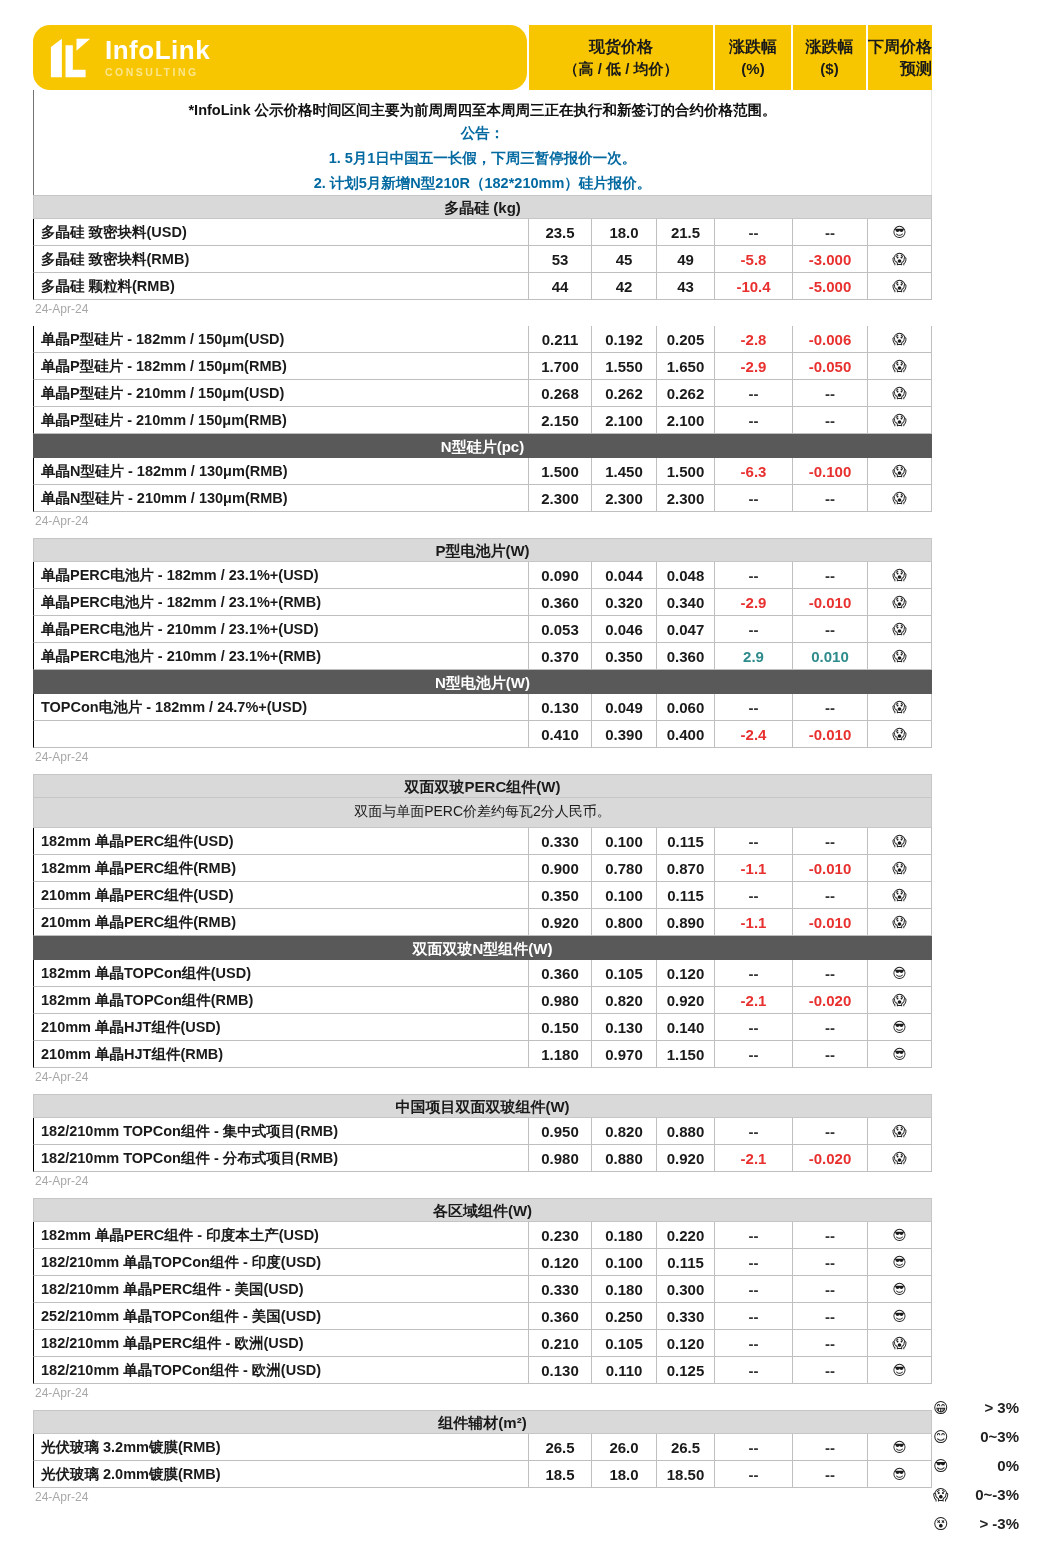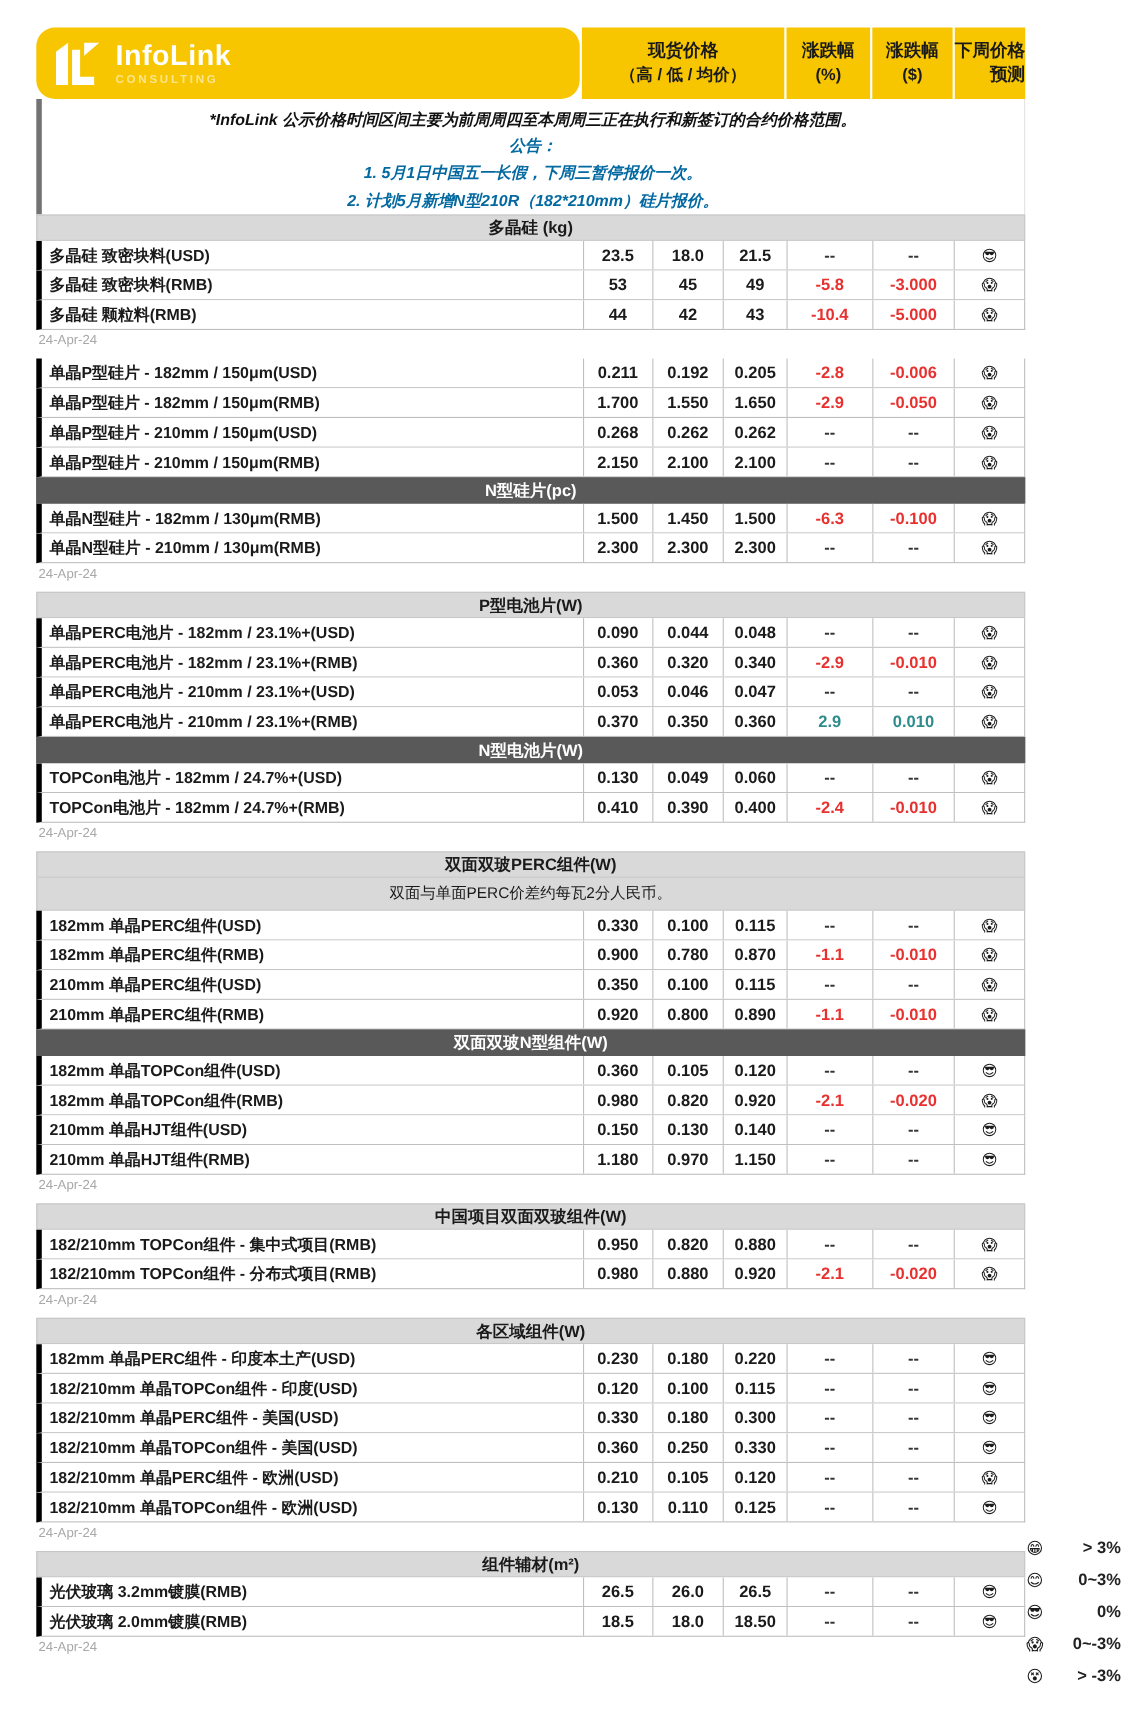--- a/index.html
+++ b/index.html
@@ -18,33 +18,33 @@
   .brand-sub{color:rgba(255,255,255,.55);font-size:10.5px;letter-spacing:2.5px;margin-top:4px;font-weight:bold;}
   .spot-cell{width:184px;}
   .pct-cell{width:76px;}
   .amt-cell{width:73px;}
   .fc-cell{flex:1;align-items:flex-end;}
   .h1{font-size:16px;line-height:22px;}
   .h2{font-size:15px;line-height:22px;}
 
   
   .notice{height:105px;box-sizing:border-box;text-align:center;
-          border-left:5px solid #737373;border-right:1px solid #e3e3e3;font-style:italic;}
+          border-left:1px solid #737373;border-right:1px solid #e3e3e3;}
   .notice .n1{font-size:14.5px;font-weight:bold;color:#111;padding-top:9px;line-height:22px;}
   .notice .nred{font-size:14.5px;font-weight:bold;color:#0369a1;line-height:25px;}
 
   
   .group{margin-bottom:9px;}
   .sec-title{height:24px;line-height:24px;text-align:center;font-weight:bold;font-size:15px;
              background:#D9D9D9;border:1px solid #C6C6C6;box-sizing:border-box;}
   .sec-title.dark{background:#595959;border-color:#595959;color:#ffffff;}
   .sec-sub{height:30px;line-height:26px;text-align:center;font-size:14px;background:#D9D9D9;
            border:1px solid #C6C6C6;border-top:none;box-sizing:border-box;}
   .row{display:flex;height:27px;box-sizing:border-box;background:#fff;
-       border-left:5px solid #000000;border-right:1px solid #BFBFBF;border-bottom:1px solid #BFBFBF;justify-content:flex-end;}
+       border-left:1px solid #000000;border-right:1px solid #BFBFBF;border-bottom:1px solid #BFBFBF;justify-content:flex-end;}
   .cell{box-sizing:border-box;display:flex;align-items:center;justify-content:center;
         border-left:1px solid #BFBFBF;font-size:15px;font-weight:bold;}
   .cell.label{width:494px;border-left:none;justify-content:flex-start;padding-left:7px;font-size:14.5px;}
   .cell.high{width:63px;}
   .cell.low{width:65px;}
   .cell.avg{width:58px;}
   .cell.chgp{width:78px;}
   .cell.chga{width:75px;}
   .cell.fc{width:64px;font-size:14px;}
   .neg{color:#E8312F;}
@@ -236,21 +236,20 @@
         <div class="row">
           <div class="cell label">TOPCon电池片 - 182mm / 24.7%+(USD)</div>
           <div class="cell high">0.130</div>
           <div class="cell low">0.049</div>
           <div class="cell avg">0.060</div>
           <div class="cell chgp flat">--</div>
           <div class="cell chga flat">--</div>
           <div class="cell fc">😱</div>
         </div>
         <div class="row">
-          <div class="cell label">TOPCon电池片 - 182mm / 24.7%+(RMB)</div>
           <div class="cell high">0.410</div>
           <div class="cell low">0.390</div>
           <div class="cell avg">0.400</div>
           <div class="cell chgp neg">-2.4</div>
           <div class="cell chga neg">-0.010</div>
           <div class="cell fc">😱</div>
         </div>
         <div class="date">24-Apr-24</div>
       </div>
       <div class="group">
@@ -376,21 +375,21 @@
         <div class="row">
           <div class="cell label">182/210mm 单晶PERC组件 - 美国(USD)</div>
           <div class="cell high">0.330</div>
           <div class="cell low">0.180</div>
           <div class="cell avg">0.300</div>
           <div class="cell chgp flat">--</div>
           <div class="cell chga flat">--</div>
           <div class="cell fc">😎</div>
         </div>
         <div class="row">
-          <div class="cell label">182/210mm 单晶TOPCon组件 - 美国(USD)</div>
+          <div class="cell label">252/210mm 单晶TOPCon组件 - 美国(USD)</div>
           <div class="cell high">0.360</div>
           <div class="cell low">0.250</div>
           <div class="cell avg">0.330</div>
           <div class="cell chgp flat">--</div>
           <div class="cell chga flat">--</div>
           <div class="cell fc">😎</div>
         </div>
         <div class="row">
           <div class="cell label">182/210mm 单晶PERC组件 - 欧洲(USD)</div>
           <div class="cell high">0.210</div>

